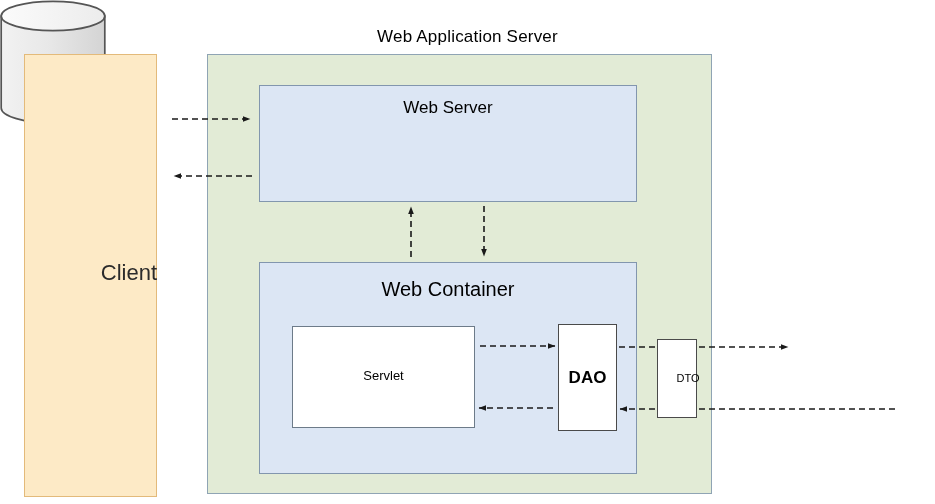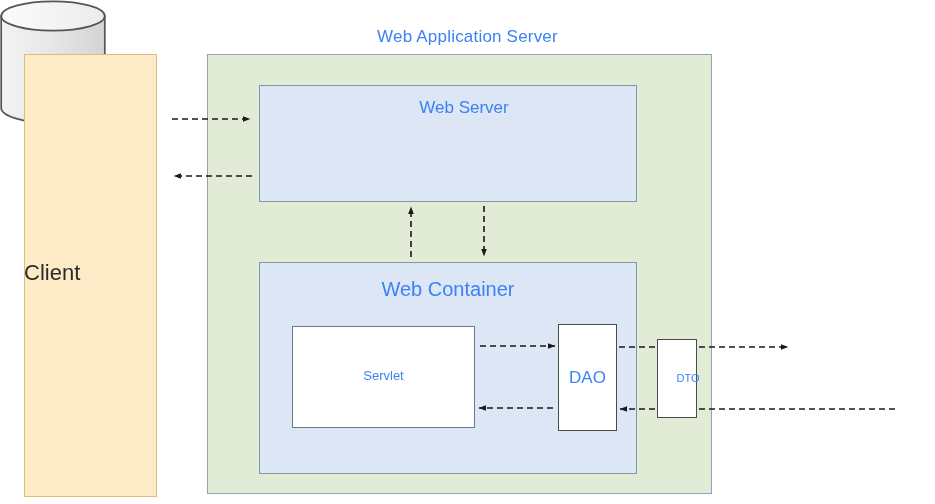--- a/index.html
+++ b/index.html
@@ -21,21 +21,21 @@
     background: #ffffff;
   }
   .box {
     position: absolute;
     box-sizing: border-box;
   }
   .lbl {
     position: absolute;
     white-space: nowrap;
     line-height: 1;
-    color: #3b82f6;
+    color: #000000;
   }
 
   
   #was-title {
     left: 0;
     top: 28px;
     width: 935px;
     text-align: center;
     font-size: 17px;
     letter-spacing: .2px;
@@ -47,21 +47,21 @@
     top: 54px;
     width: 133px;
     height: 443px;
     background: #fdeac6;
     border: 1px solid #e3ba7a;
   }
   #client-label {
     left: 24px;
     top: 262px;
     width: 133px;
-    text-align: left;
+    text-align: right;
     font-size: 22px;
     color: #2b2b2b;
   }
 
   
   #was-box {
     left: 207px;
     top: 54px;
     width: 505px;
     height: 440px;
@@ -77,21 +77,20 @@
     height: 117px;
     background: #dce6f4;
     border: 1px solid #8296ae;
   }
   #webserver-label {
     left: 259px;
     top: 99px;
     width: 378px;
     text-align: center;
     font-size: 17px;
-    padding-left: 16px;
   }
 
   
   #webcontainer-box {
     left: 259px;
     top: 262px;
     width: 378px;
     height: 212px;
     background: #dce6f4;
     border: 1px solid #8296ae;
@@ -129,20 +128,21 @@
     height: 107px;
     background: #ffffff;
     border: 1px solid #4a4a4a;
   }
   #dao-label {
     left: 558px;
     top: 369px;
     width: 59px;
     text-align: center;
     font-size: 17px;
+    font-weight: bold;
   }
 
   
   #dto-box {
     left: 657px;
     top: 339px;
     width: 40px;
     height: 79px;
     background: #ffffff;
     border: 1px solid #4a4a4a;

